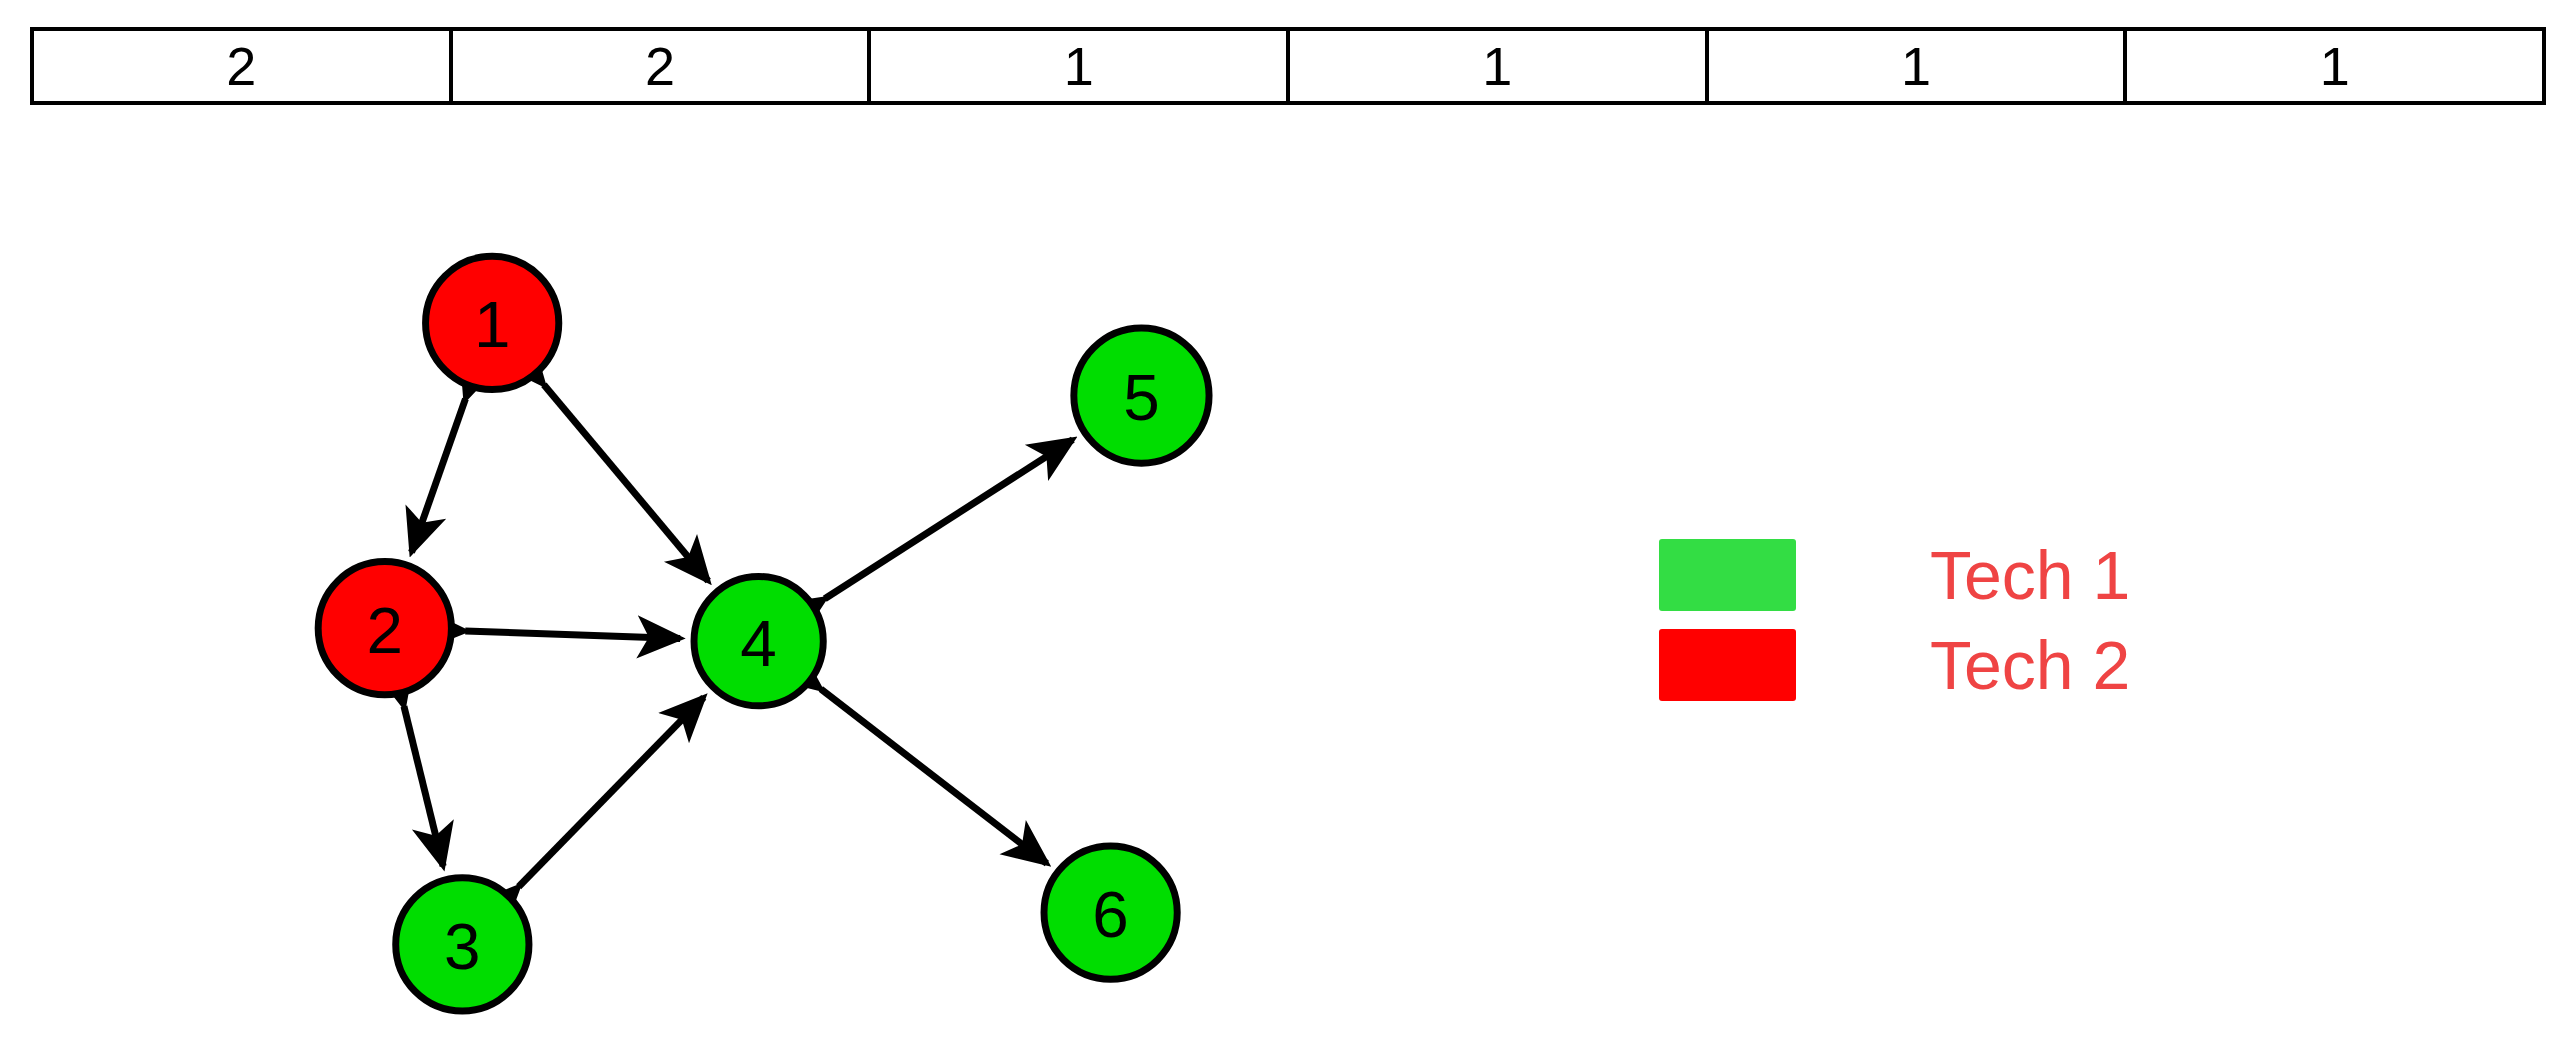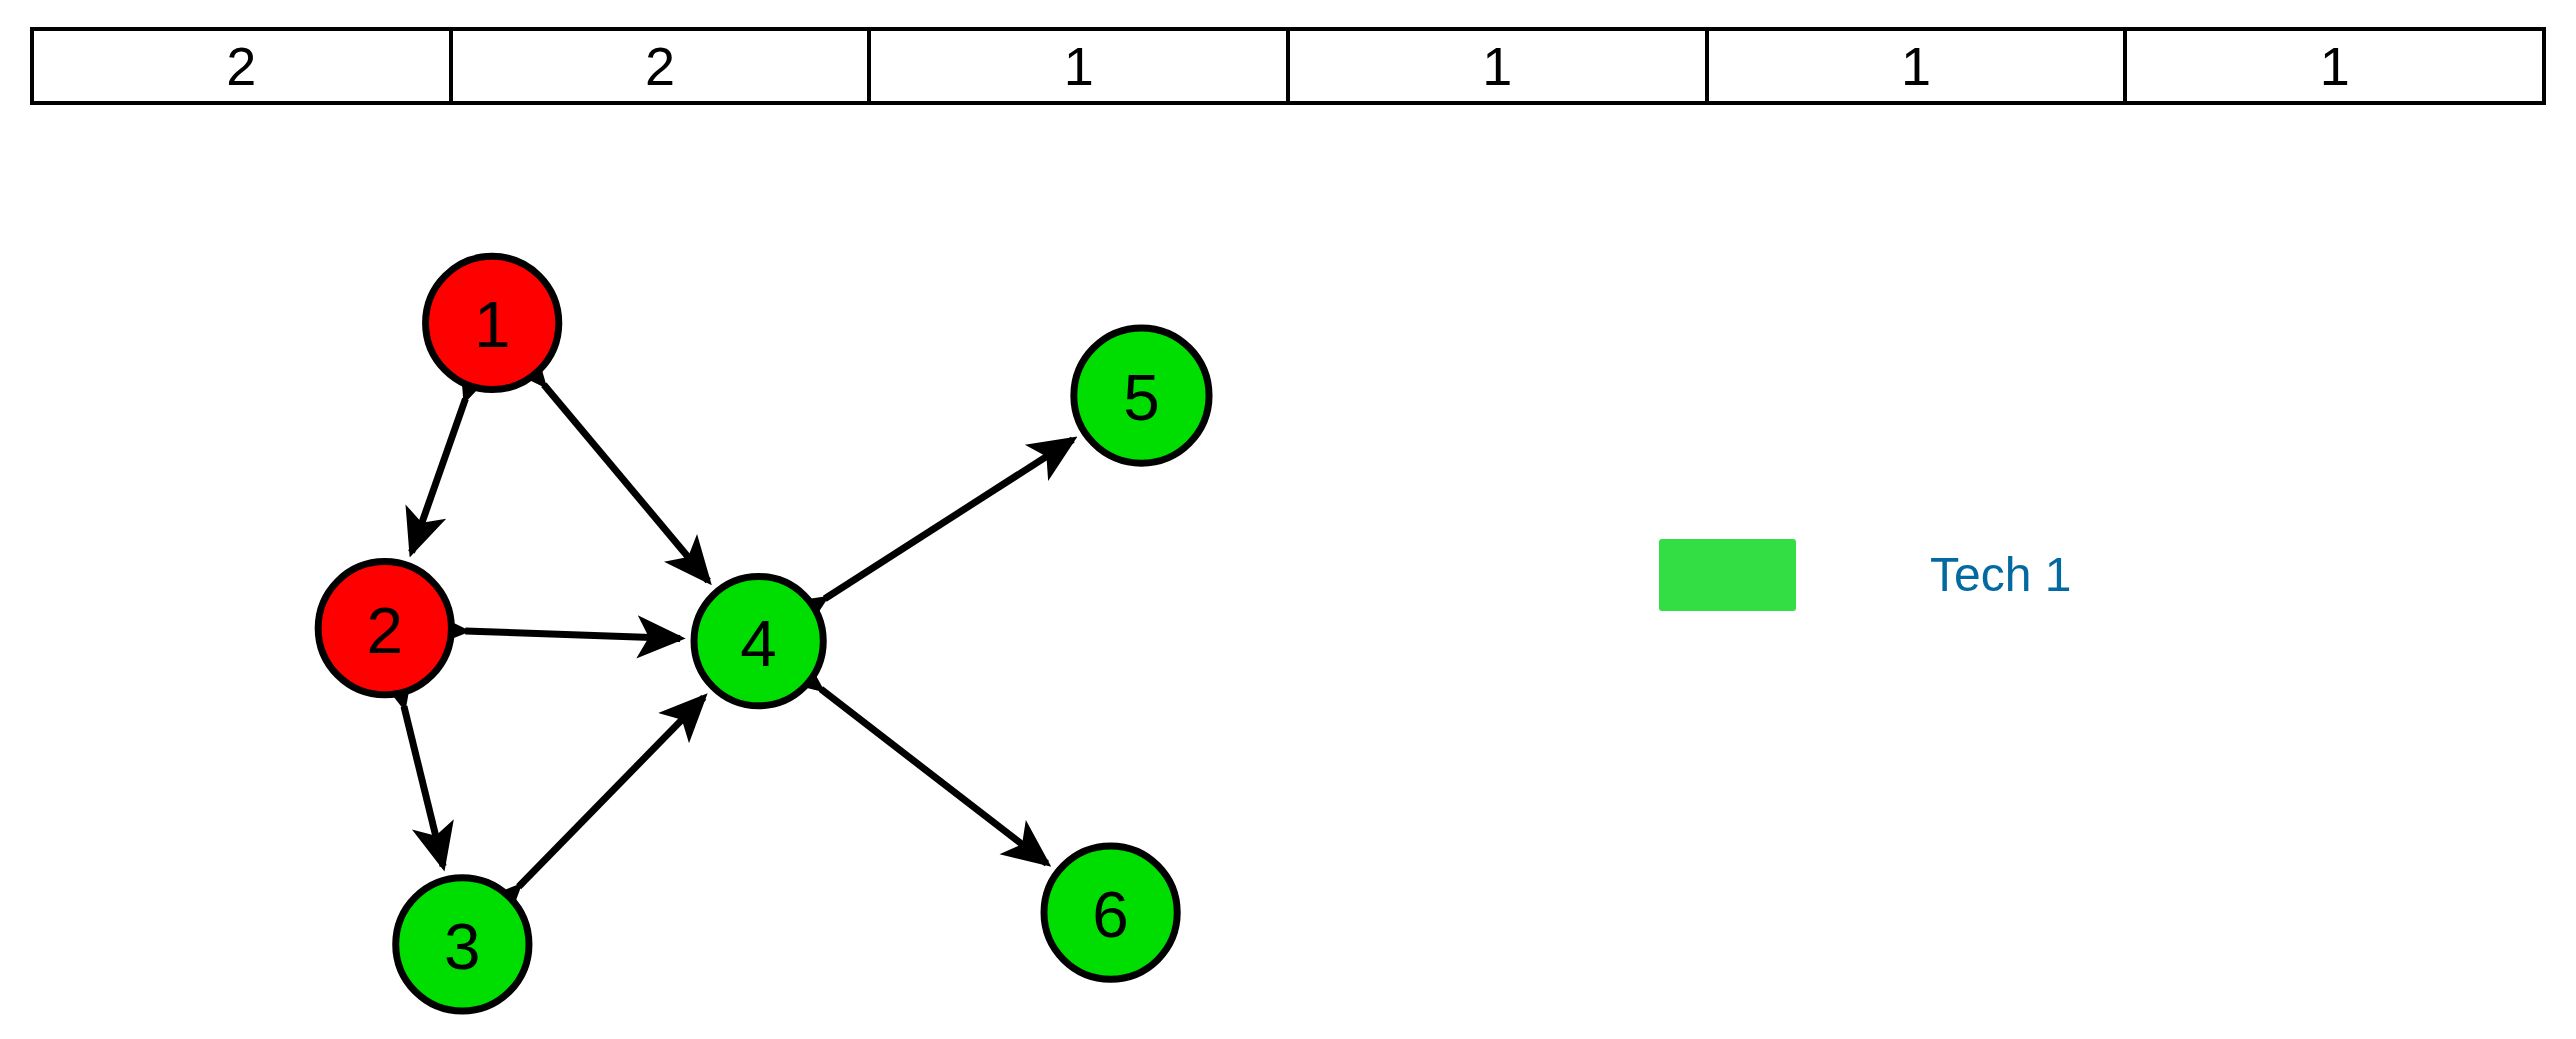--- a/index.html
+++ b/index.html
@@ -85,23 +85,23 @@
     height: 90px;
   }
   .legend-swatch {
     width: 137px;
     height: 72px;
     border-radius: 3px;
     flex: 0 0 auto;
   }
   .legend-label {
     margin-left: 134px;
-    font-size: 48px;
+    font-size: 68px;
     line-height: 1;
-    color: #0369a1;
+    color: #ef4444;
     white-space: nowrap;
   }
 </style>
 </head>
 <body>
 
 <div id="array-table">
   <div class="cell">2</div>
   <div class="cell">2</div>
   <div class="cell">1</div>
@@ -153,14 +153,18 @@
         </g>
       </g>
   </svg>
 </div>
 
 <div id="legend">
   <div class="legend-row">
     <div class="legend-swatch" style="background: rgb(51, 221, 68);"></div>
     <div class="legend-label">Tech 1</div>
   </div>
+  <div class="legend-row">
+    <div class="legend-swatch" style="background: rgb(255, 0, 0);"></div>
+    <div class="legend-label">Tech 2</div>
+  </div>
 </div>
 
 
 </body></html>

